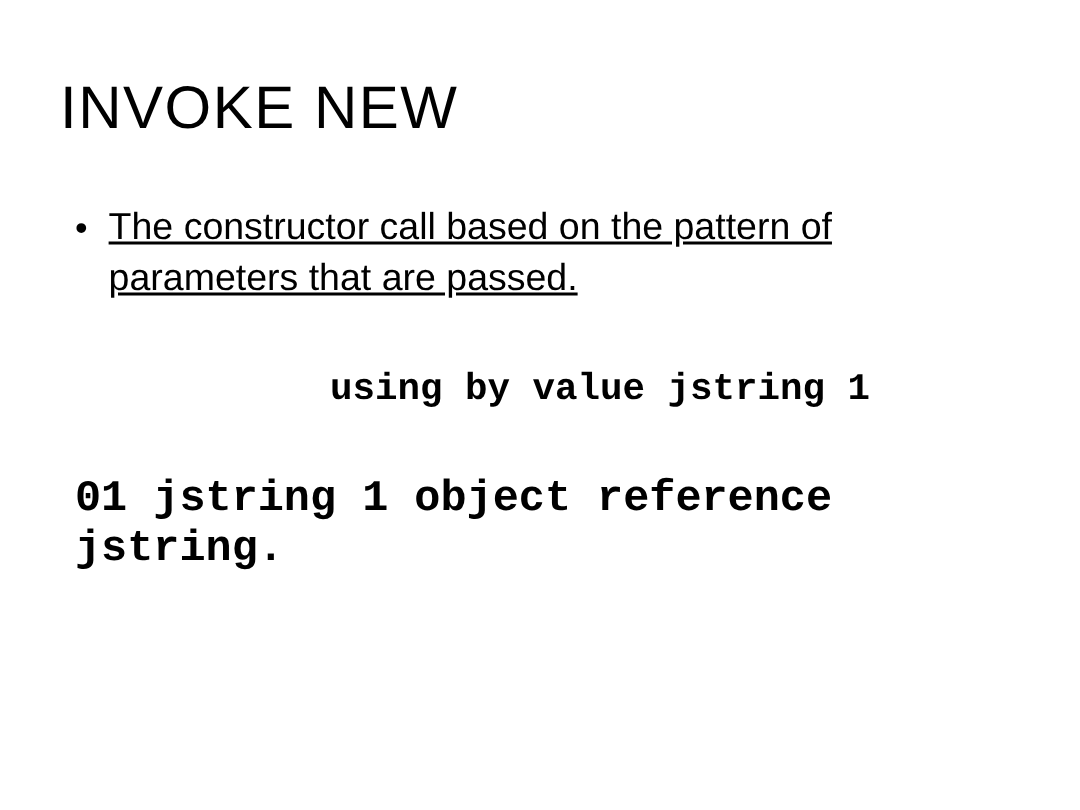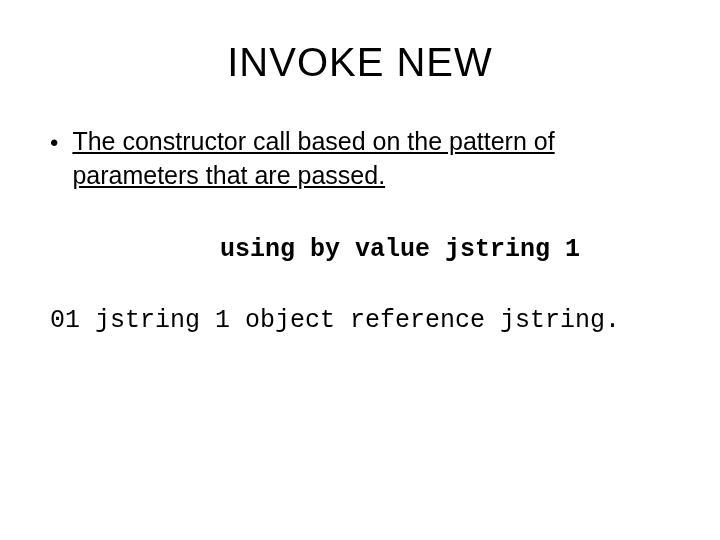--- a/index.html
+++ b/index.html
@@ -10,24 +10,24 @@
     body {
       width: 720px;
       height: 540px;
       background: #ffffff;
       font-family: Arial, Helvetica, sans-serif;
       color: #000000;
       padding: 30px 40px;
       overflow: hidden;
     }
     .title {
-      text-align: center;
+      text-align: left;
       font-size: 40px;
       font-weight: normal;
-      margin-top: 10px;
+      margin-top: 20px;
       margin-bottom: 40px;
       letter-spacing: 1px;
     }
     .bullet-block {
       display: flex;
       align-items: flex-start;
       margin-bottom: 40px;
       padding-left: 10px;
     }
     .bullet-marker {
@@ -48,22 +48,22 @@
       font-weight: bold;
       line-height: 1.35;
       padding-left: 10px;
       margin-bottom: 40px;
     }
     .code-line-indent {
       padding-left: 170px;
     }
     .decl-block {
       font-family: "Courier New", Courier, monospace;
-      font-size: 25px;
-      font-weight: normal;
+      font-size: 29px;
+      font-weight: bold;
       padding-left: 10px;
     }
   </style>
 </head>
 <body>
 
 <h1 class="title">INVOKE NEW</h1>
 
 <div class="bullet-block">
   <span class="bullet-marker">•</span>

